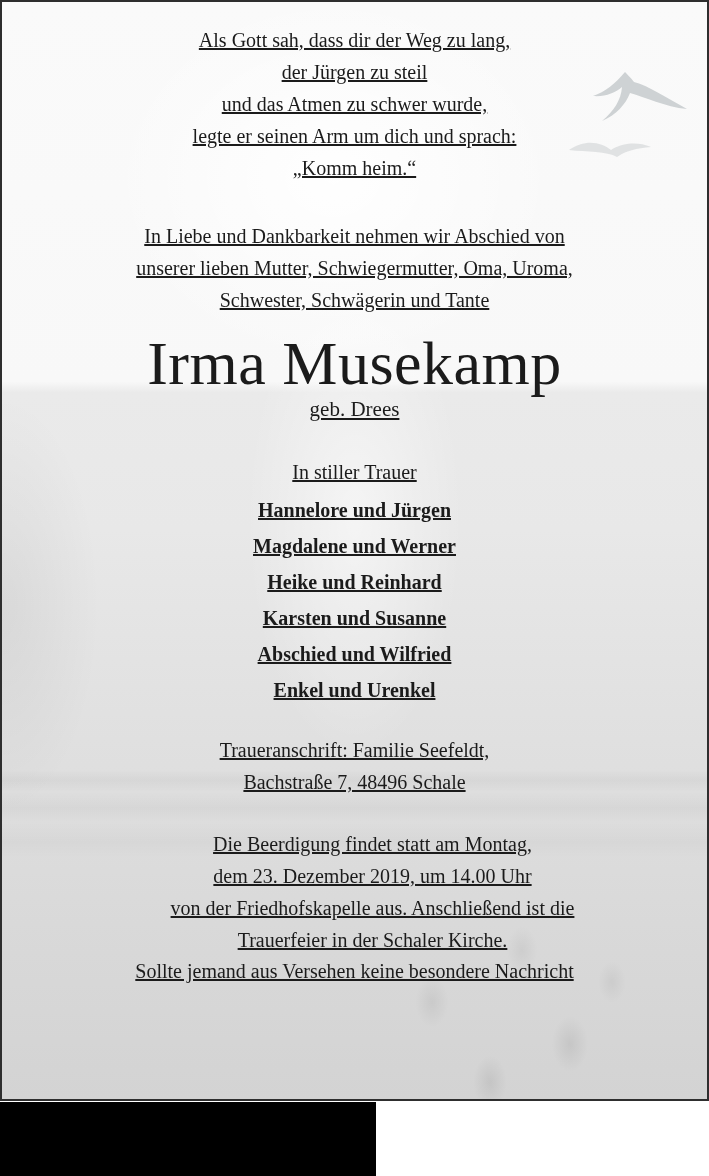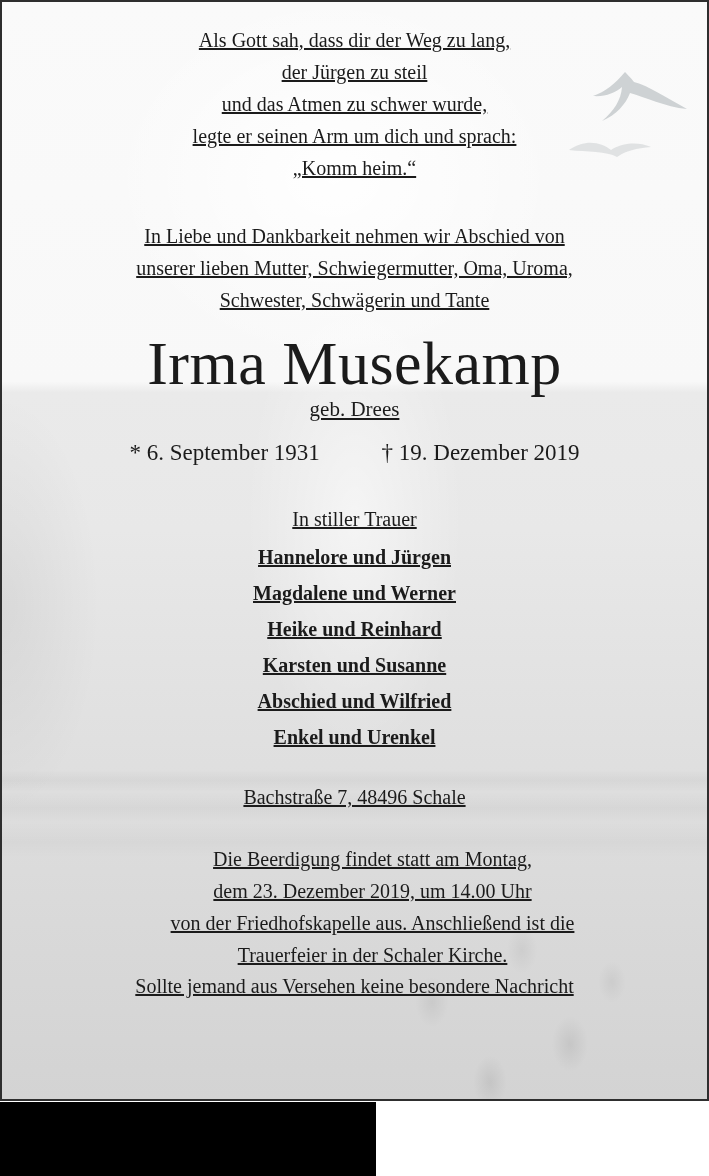--- a/index.html
+++ b/index.html
@@ -108,37 +108,34 @@
 
     <div class="intro">
       <div class="line">In Liebe und Dankbarkeit nehmen wir Abschied von</div>
       <div class="line">unserer lieben Mutter, Schwiegermutter, Oma, Uroma,</div>
       <div class="line">Schwester, Schwägerin und Tante</div>
     </div>
 
     <div class="deceased-name">Irma Musekamp</div>
     <div class="maiden">geb. Drees</div>
 
-    <div class="dates">
-      <span class="date">* 6. September 1931</span>
-      <span class="date">† 19. Dezember 2019</span>
-    </div>
 
     <div class="mourning-header line">In stiller Trauer</div>
 
     <div class="mourners">
       <div class="line">Hannelore und Jürgen</div>
       <div class="line">Magdalene und Werner</div>
       <div class="line">Heike und Reinhard</div>
       <div class="line">Karsten und Susanne</div>
       <div class="line">Abschied und Wilfried</div>
       <div class="line">Enkel und Urenkel</div>
     </div>
 
     <div class="address">
+      <div class="line">Traueranschrift: Familie Seefeldt,</div>
       <div class="line">Bachstraße 7, 48496 Schale</div>
     </div>
 
     <div class="funeral">
       <div class="line">Die Beerdigung findet statt am Montag,</div>
       <div class="line">dem 23. Dezember 2019, um 14.00 Uhr</div>
       <div class="line">von der Friedhofskapelle aus. Anschließend ist die</div>
       <div class="line">Trauerfeier in der Schaler Kirche.</div>
     </div>
 

